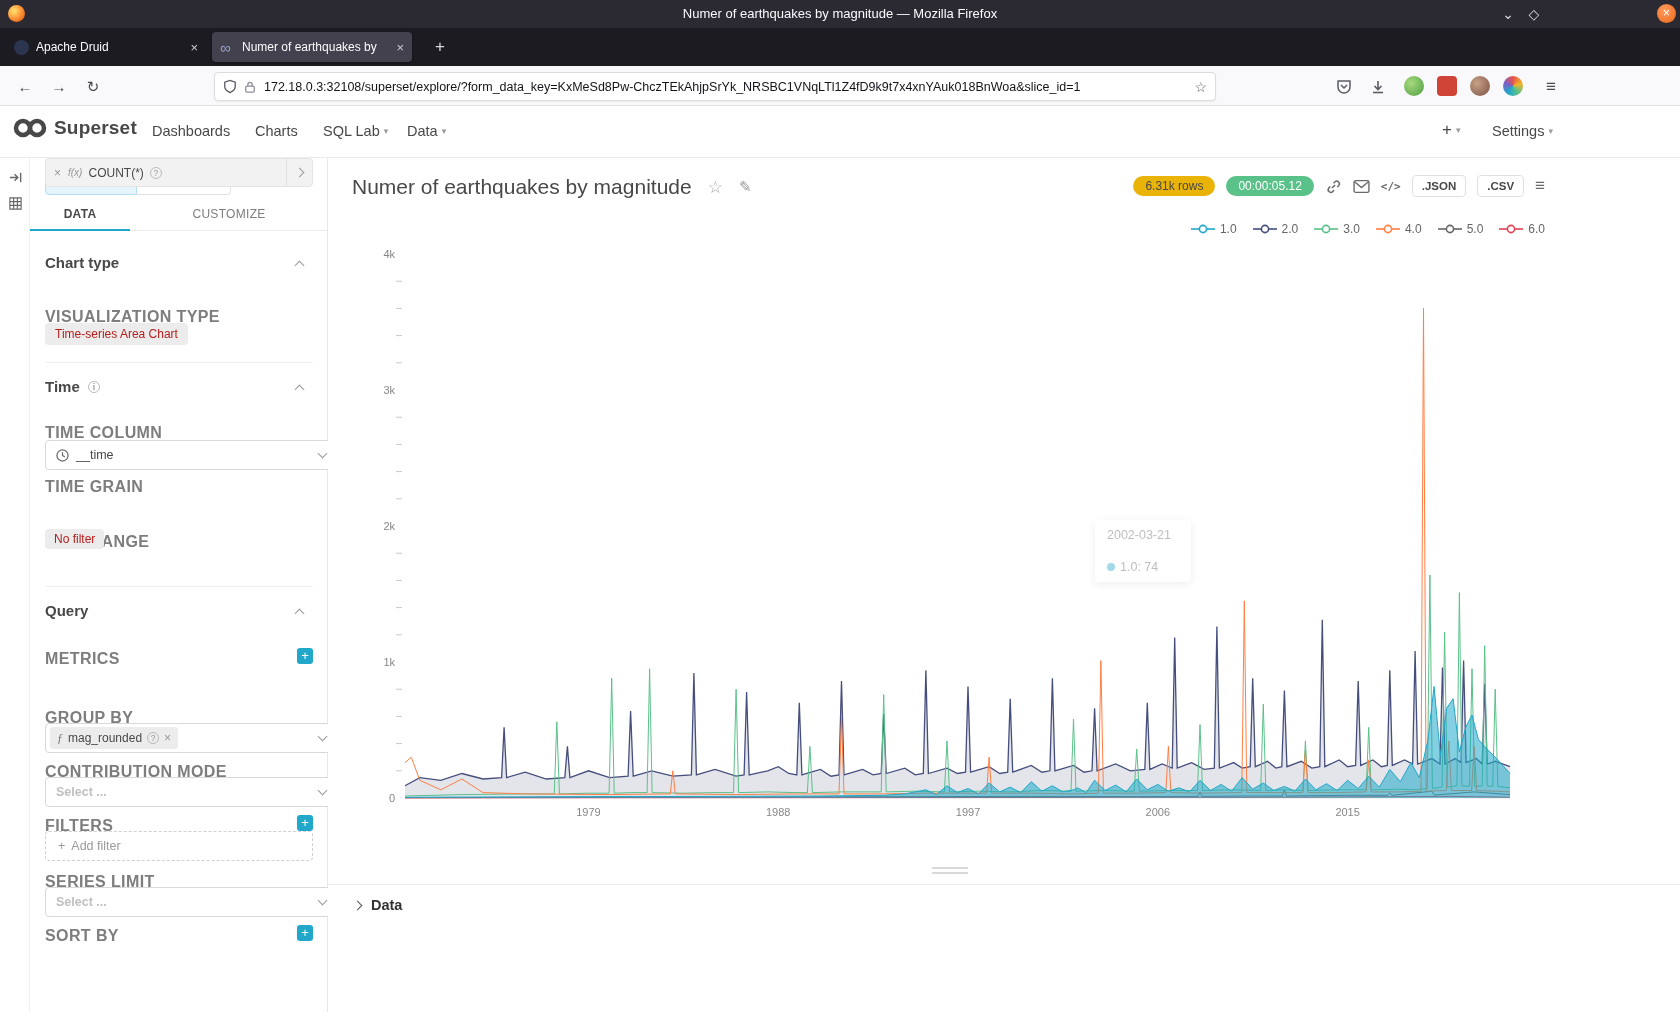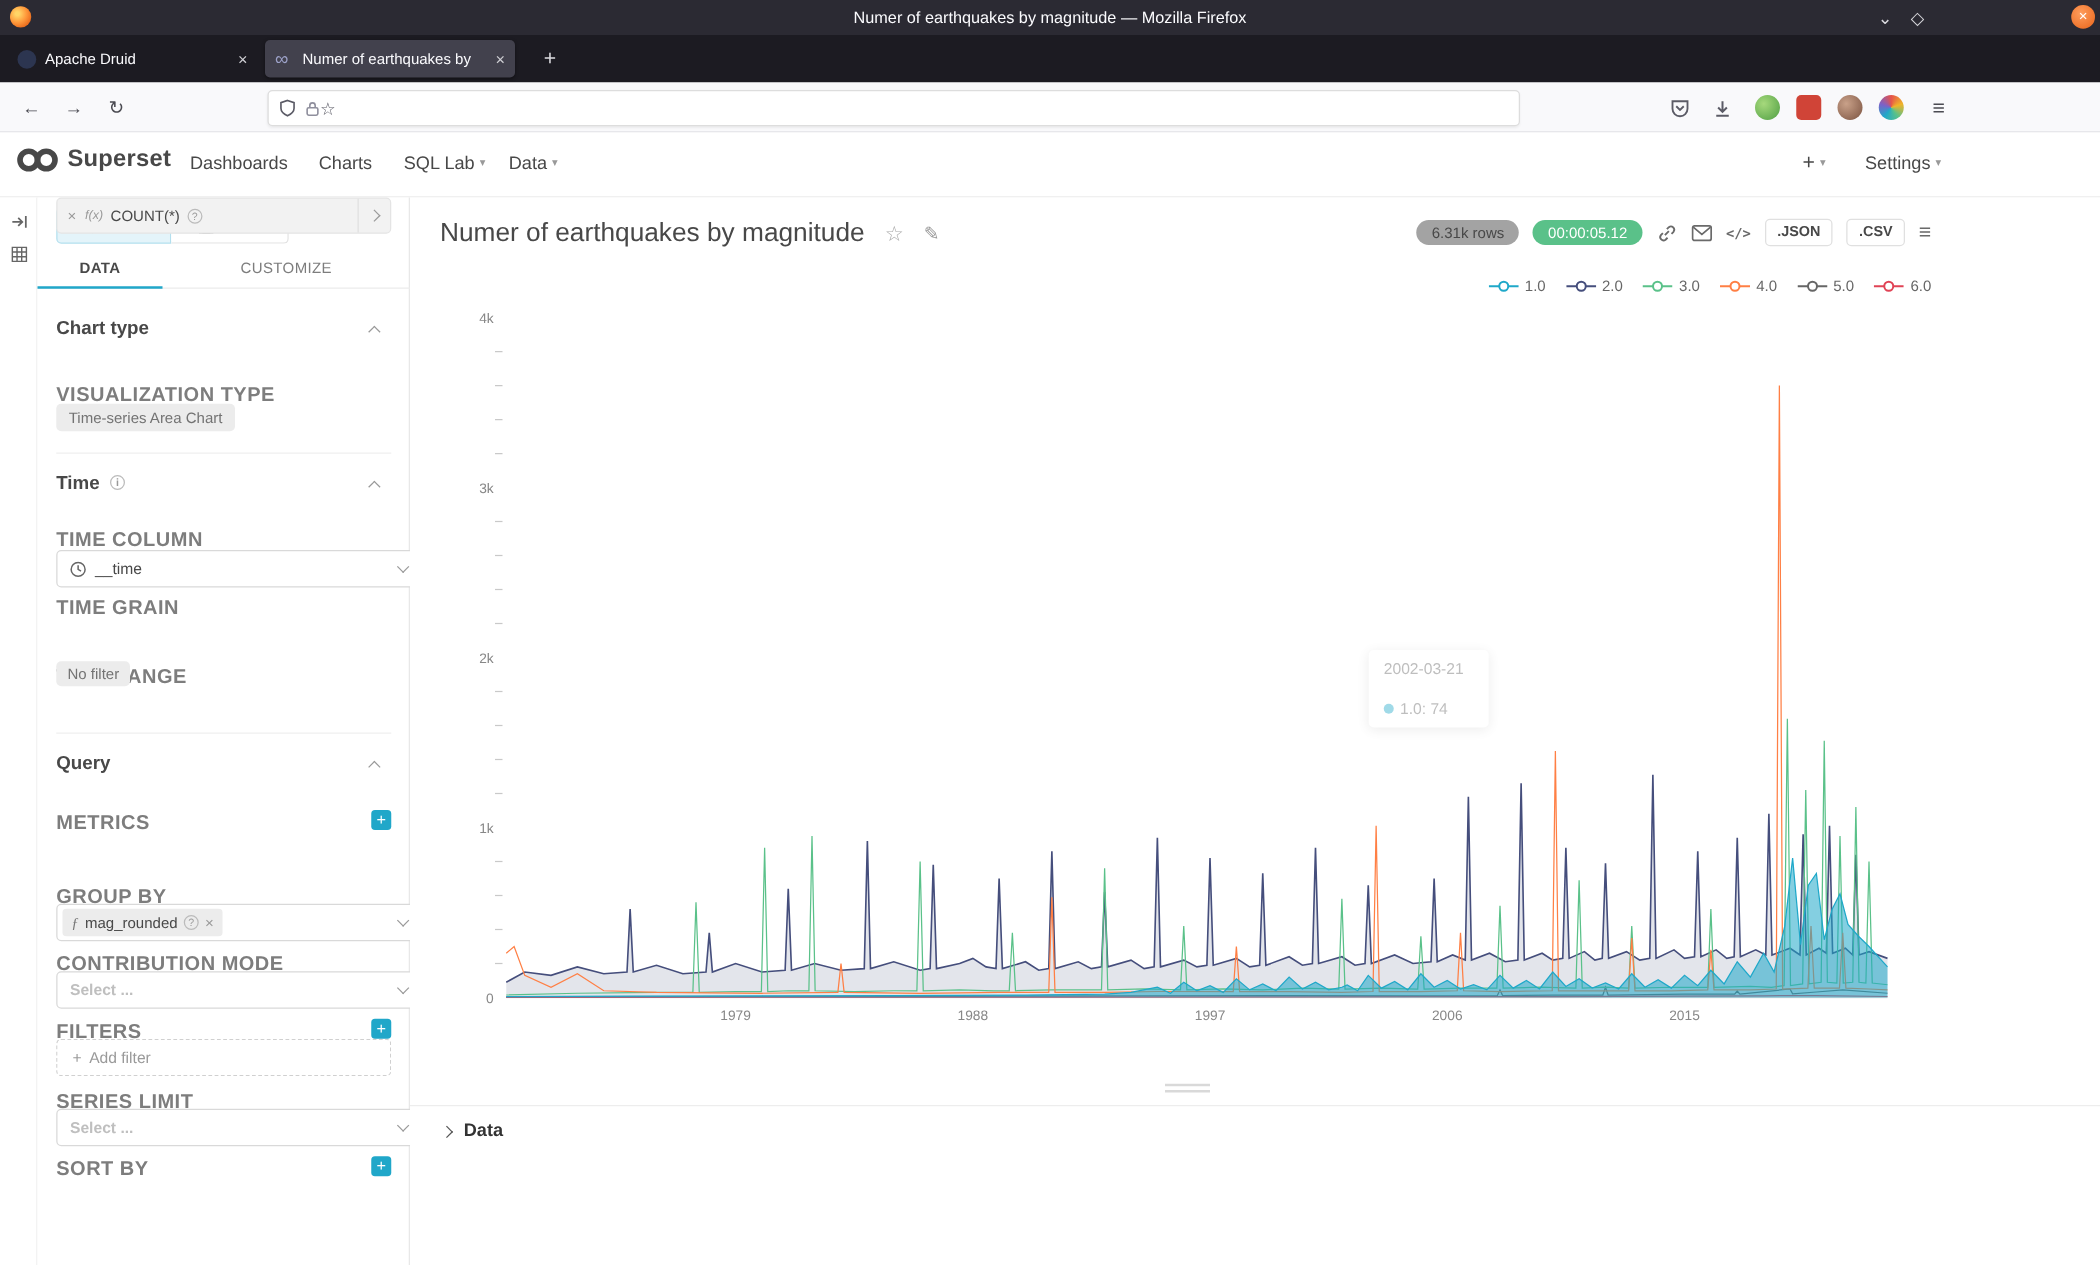--- a/index.html
+++ b/index.html
@@ -59,37 +59,37 @@
   .sect-h { position:absolute; font-size:15px; font-weight:bold; color:#484848; }
   .chev { display:inline-block; width:7px; height:7px; border-right:1.6px solid #999; border-bottom:1.6px solid #999; }
   .chev.up { transform:rotate(-135deg); }
   .chev.down { transform:rotate(45deg); margin-top:-3px; }
   .chev.right { transform:rotate(-45deg); }
   .ctl-label { position:absolute; font-size:16px; color:#7d7d7d; letter-spacing:.4px; font-weight:bold; }
   .select { position:absolute; left:15px; width:292px; height:30px; border:1px solid #d9d9d9; border-radius:4px;
     background:#fff; display:flex; align-items:center; padding:0 10px; font-size:12.5px; color:#484848; }
   .select .ph { color:#bfbfbf;font-weight:bold; }
   .select .cd { margin-left:auto; }
-  .chip { display:inline-block; background:#ececec; border-radius:4px; padding:4px 10px; font-size:12px; color:#737373; }
+  .chip { display:inline-block; background:#ececec; border-radius:4px; padding:4px 10px; font-size:12px; color:#b91c1c; }
   .plusbtn { position:absolute; width:16px; height:16px; background:#20a7c9; border-radius:3px; color:#fff;
     font-size:13px; line-height:15px; text-align:center; }
   .hr { position:absolute; left:15px; width:268px; border-top:1px solid #f0f0f0; }
   .qmark { display:inline-block; width:12px; height:12px; border:1px solid #bbb; border-radius:50%;
     color:#999; font-size:8.5px; line-height:11px; text-align:center; }
   .metric-chip { position:absolute; left:15px; width:268px; height:29px; background:#f2f2f2;
     border:1px solid #e4e4e4; border-radius:4px; display:flex; align-items:center; padding:0 0 0 8px; font-size:12px; color:#484848; }
   .gb-chip { display:flex; align-items:center; gap:5px; background:#ececec; border-radius:3px; height:22px; padding:0 7px; font-size:12px; color:#484848; }
   .dashed { position:absolute; left:15px; width:268px; height:30px; border:1px dashed #d0d0d0; border-radius:4px;
     display:flex; align-items:center; padding:0 12px; color:#9a9a9a; font-size:12.5px; gap:6px; }
 
   
   .main { left:328px; top:158px; width:1352px; height:854px; background:#fff; }
   .chart-title { font-size:21px; color:#484848; }
   .pill { border-radius:11px; font-size:12px; padding:3px 12px; }
-  .pill.gray { background:#a3a3a3; color:#484848; }
+  .pill.gray { background:#eab308; color:#484848; }
   .pill.green { background:#5ac189; color:#fff; }
   .hbtn { border:1px solid #e0e0e0; border-radius:4px; background:#fff; color:#484848; font-size:11.5px; padding:4px 9px; font-weight:bold; }
   .hico { color:#6a6a6a; }
   .legend { display:flex; gap:16px; align-items:center; }
   .legend-item { display:flex; align-items:center; gap:5px; font-size:12px; color:#666; }
   .tooltip { width:96px; background:#fff; border-radius:4px; box-shadow:0 2px 10px rgba(0,0,0,.18);
     padding:8px 12px; opacity:.42; font-size:12.5px; color:#666; }
   .tooltip .dot { display:inline-block; width:8px; height:8px; border-radius:50%; background:#1fa8c9; margin-right:5px; }
   .handle div { width:36px; border-top:2px solid #d9d9d9; margin:3px 0; }
   .datarow { position:absolute; left:0; top:726px; width:1352px; border-top:1px solid #ededed; }
@@ -126,20 +126,21 @@
   <div class="nav-ico" style="left:46px">→</div>
   <div class="nav-ico" style="left:80px">↻</div>
   <div class="urlbar">
     <svg width="14" height="15" viewBox="0 0 16 16">
         <path d="M8 1 L14 3 V8 C14 12 8 15 8 15 C8 15 2 12 2 8 V3 Z" fill="none" stroke="#5b5b66" stroke-width="1.5"></path>
       </svg>
     <svg width="12" height="14" viewBox="0 0 14 16" style="margin-left:7px">
         <rect x="2" y="7" width="10" height="7" rx="1.5" fill="none" stroke="#8f8f9d" stroke-width="1.5"></rect>
         <path d="M4.5 7 V5 a2.5 2.5 0 0 1 5 0 V7" fill="none" stroke="#8f8f9d" stroke-width="1.5"></path>
       </svg>
+    <span class="txt">172.18.0.3:32108/superset/explore/?form_data_key=KxMeSd8Pw-ChczTEkAhjpSrYk_NRSBC1VNqLTl1Z4fD9k9t7x4xnYAuk018BnWoa&amp;slice_id=1</span>
     <span style="color:#5b5b66;font-size:14px;">☆</span>
   </div>
   <svg class="abs" style="left:1336px;top:13px" width="16" height="16" viewBox="0 0 16 16">
       <path d="M2 2 H14 V8 A6 6 0 0 1 2 8 Z" fill="none" stroke="#5b5b66" stroke-width="1.5"></path>
       <path d="M5 6 L8 9 L11 6" fill="none" stroke="#5b5b66" stroke-width="1.5"></path>
     </svg>
   <svg class="abs" style="left:1370px;top:13px" width="16" height="16" viewBox="0 0 16 16">
       <path d="M8 2 V10 M4.5 7 L8 10.5 L11.5 7" fill="none" stroke="#5b5b66" stroke-width="1.6"></path>
       <path d="M3 13.5 H13" stroke="#5b5b66" stroke-width="1.6"></path>
     </svg>

